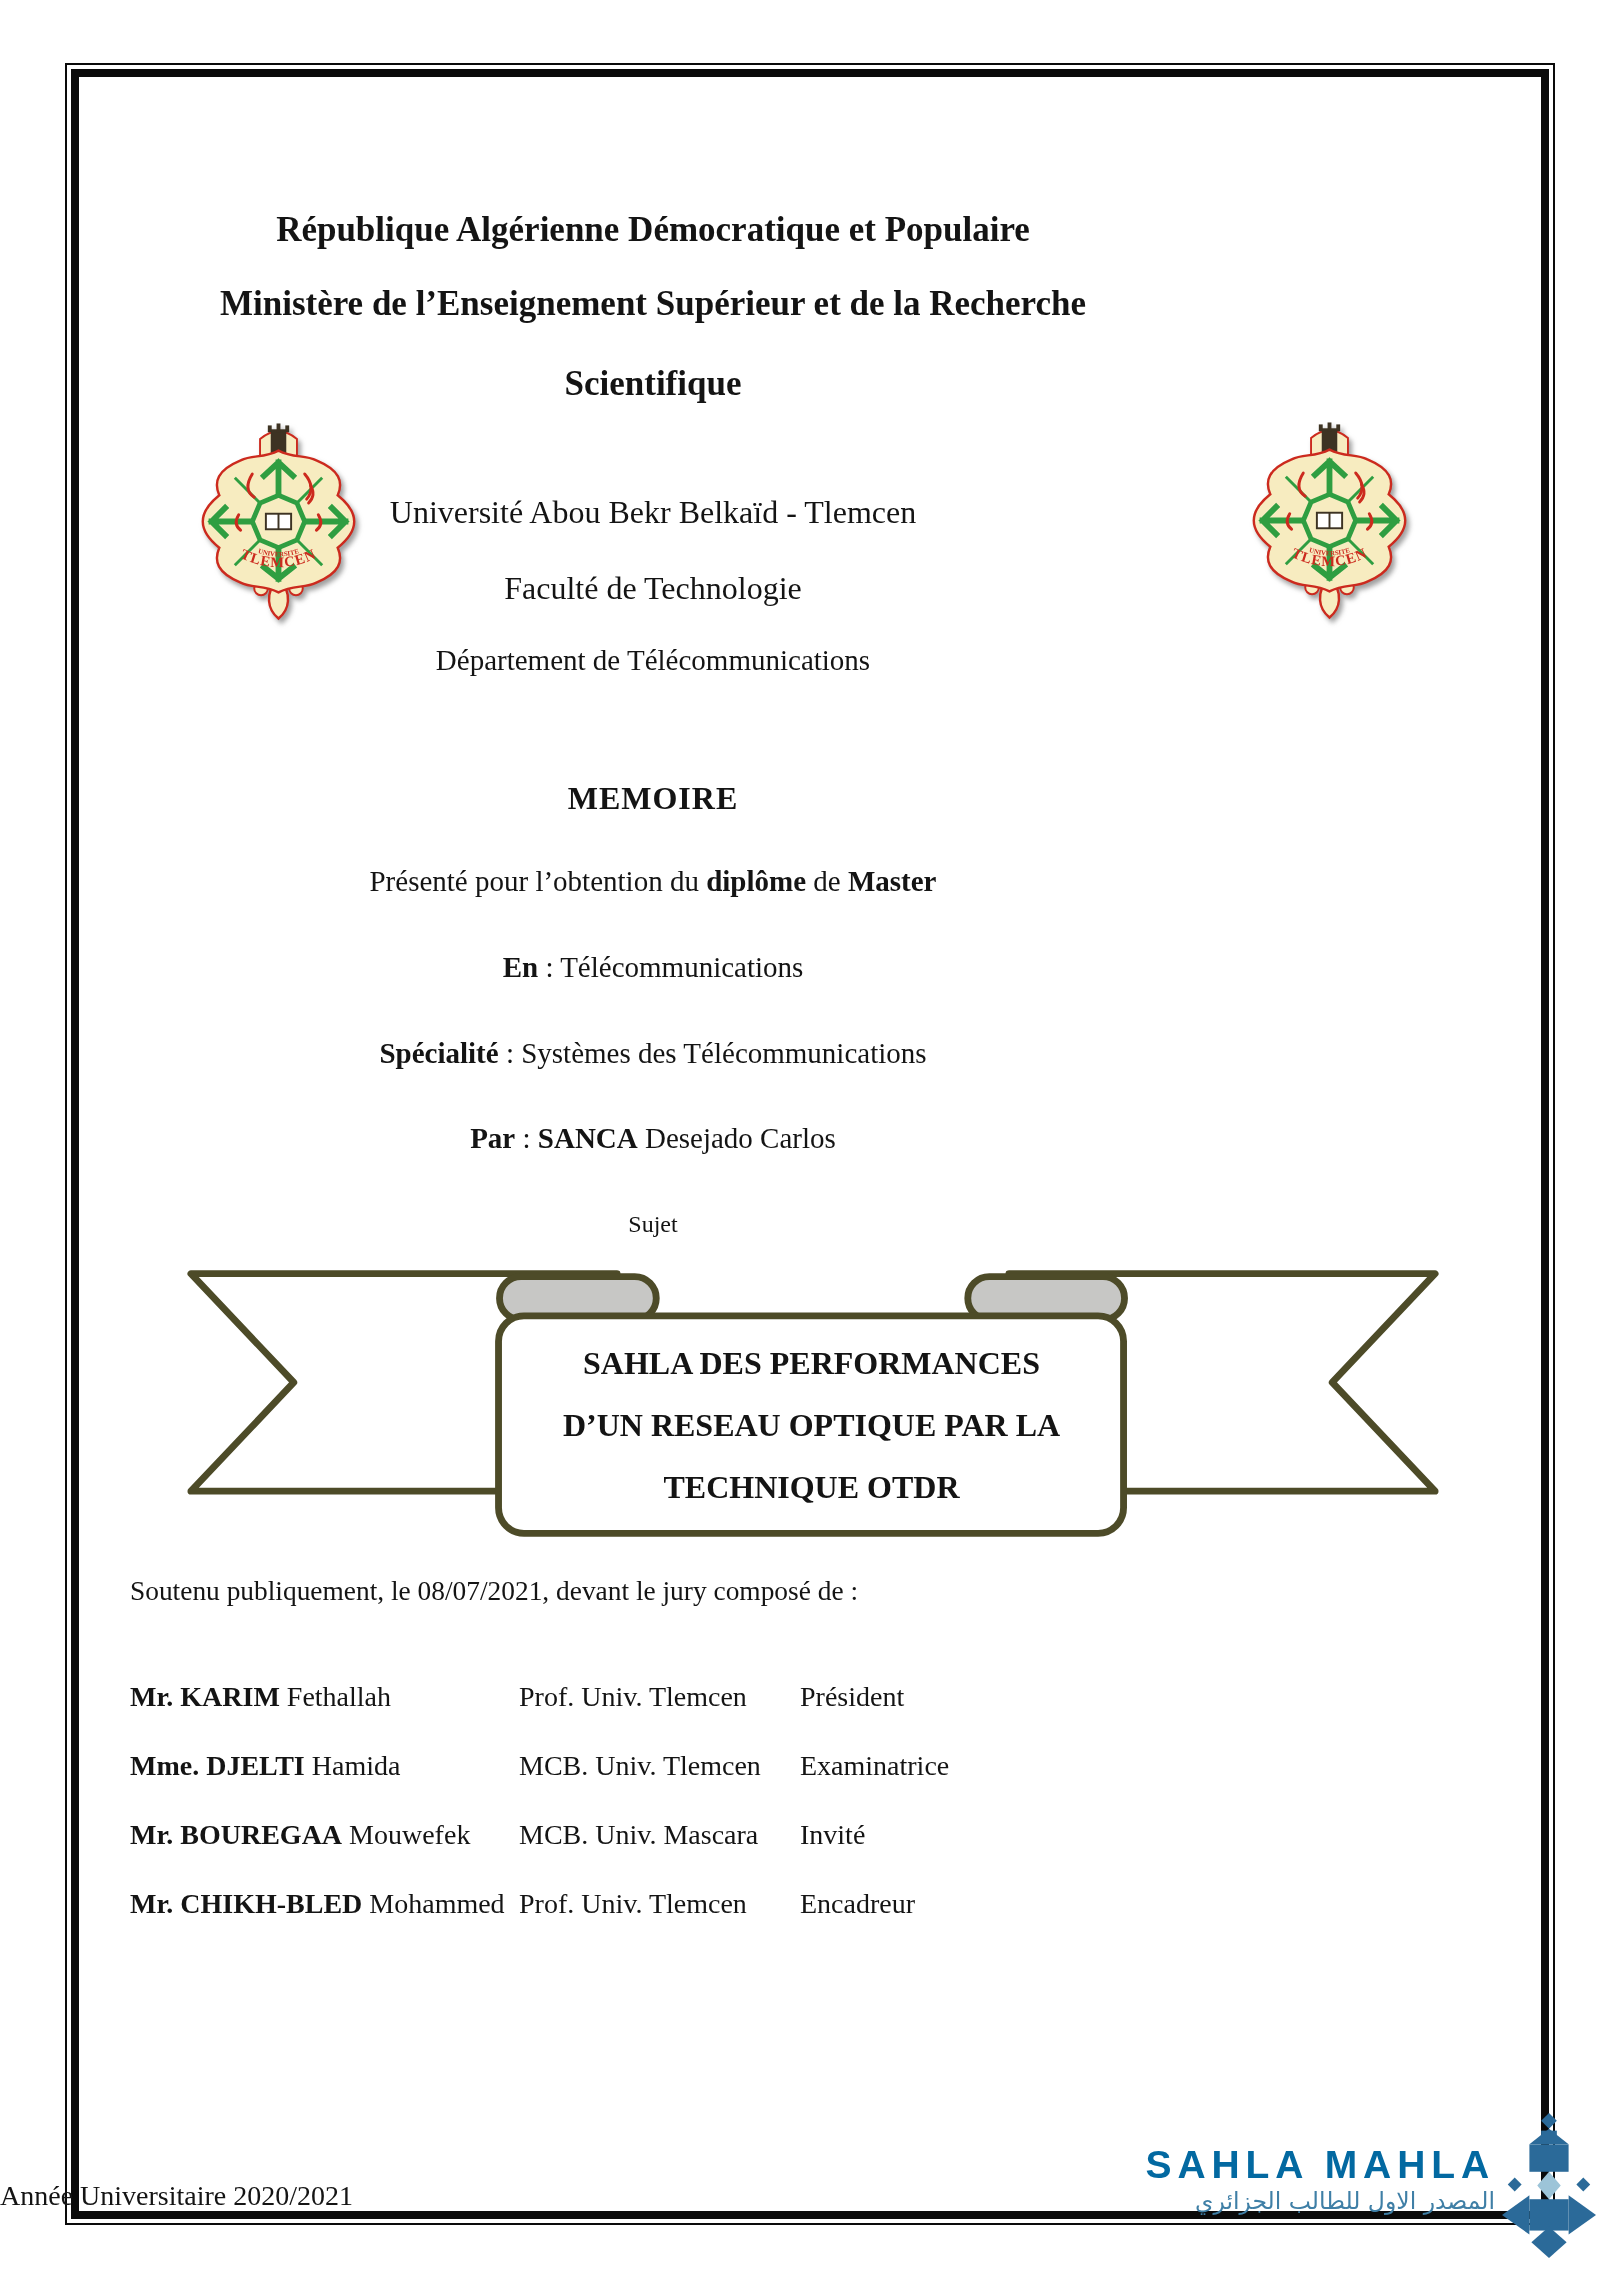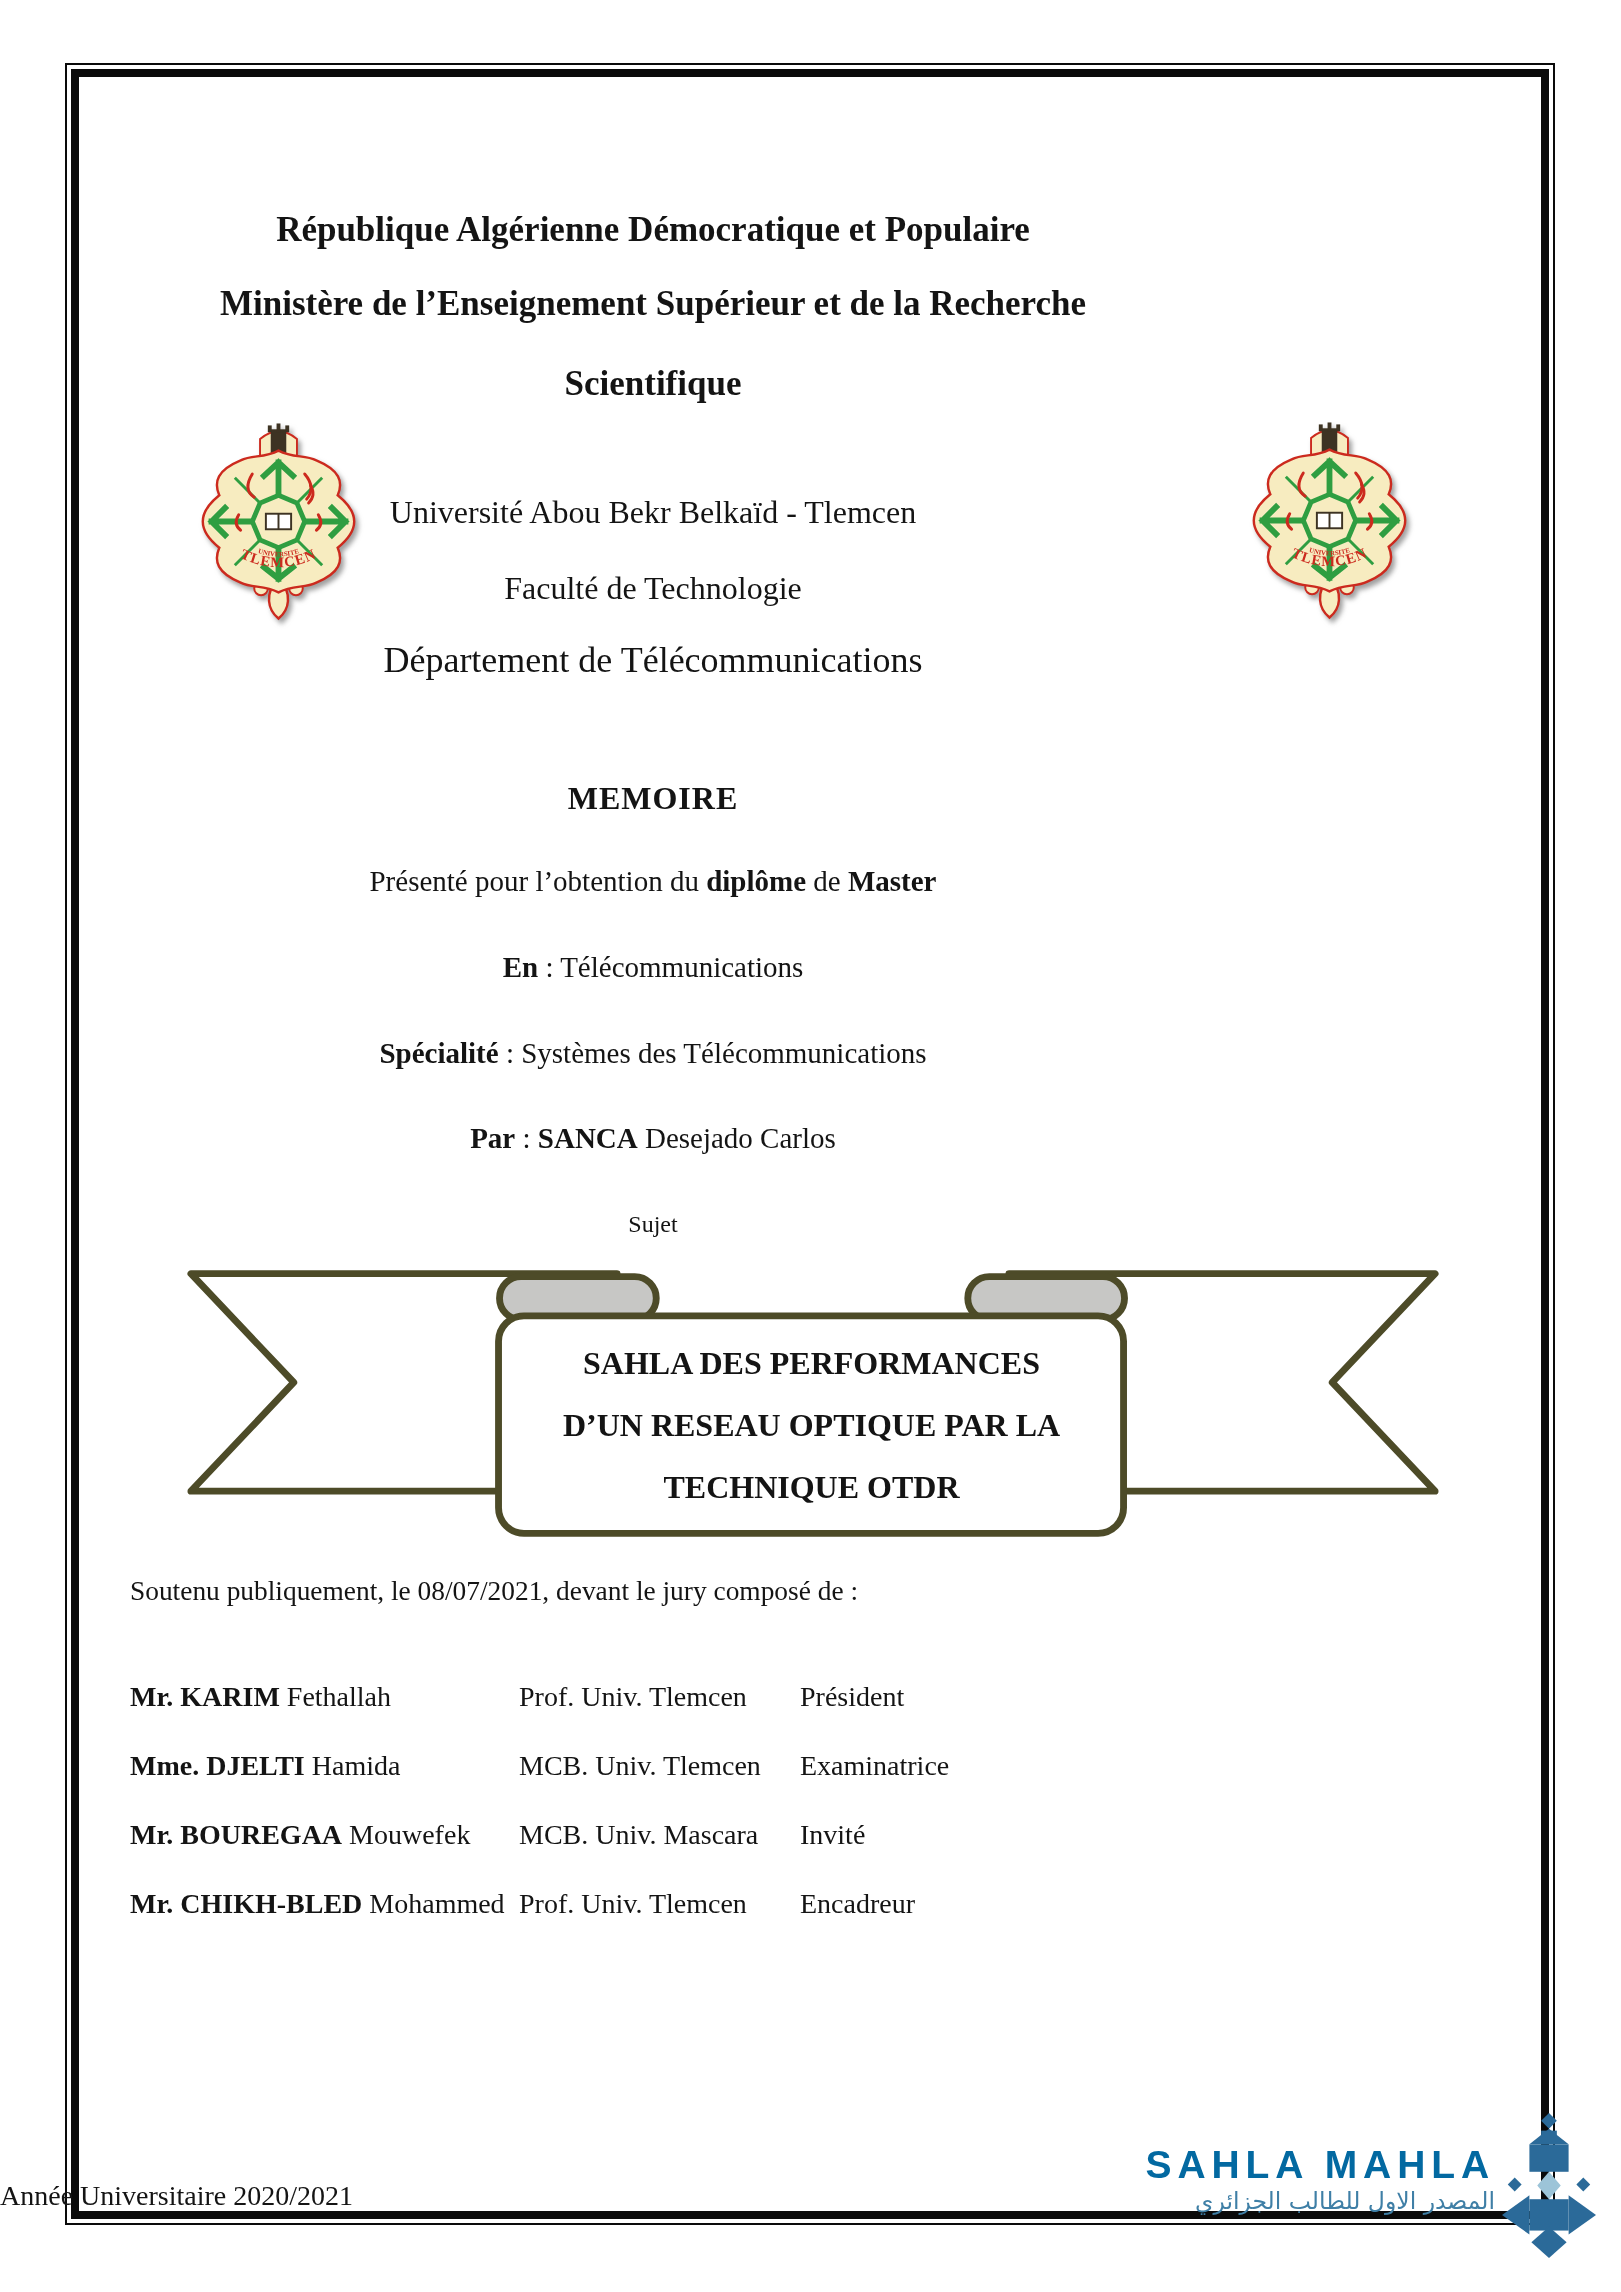--- a/index.html
+++ b/index.html
@@ -11,21 +11,21 @@
   .frame-outer {
     position:absolute; left:65px; top:63px; width:1490px; height:2162px;
     border:2px solid #0a0a0a; box-sizing:border-box;
   }
   .frame-inner {
     position:absolute; inset:3.9px; border:8.8px solid #0a0a0a; box-sizing:border-box;
   }
   .cline { position:absolute; left:0; width:1306px; text-align:center; white-space:nowrap; }
   .h-top    { font-size:35px; font-weight:bold; line-height:43px; }
   .h-univ   { font-size:32px; line-height:39px; }
-  .h-dept   { font-size:36px; line-height:37px; }
+  .h-dept   { font-size:29px; line-height:37px; }
   .h-mem    { font-size:32px; font-weight:bold; letter-spacing:1px; line-height:39px; }
   .b-line   { font-size:29px; line-height:37px; }
   .b-line b { font-weight:bold;text-align:center; }
   .sujet    { font-size:24px; font-weight:normal; line-height:37px; }
 
   .uni-logo { position:absolute; width:165px; height:201px;
               filter:drop-shadow(3.9px 4.9px 2.9px rgba(80,80,80,.55)); }
   .uni-logo.left  { left:196px; top:421px; }
   .uni-logo.right { left:1247px; top:420px; }
 

